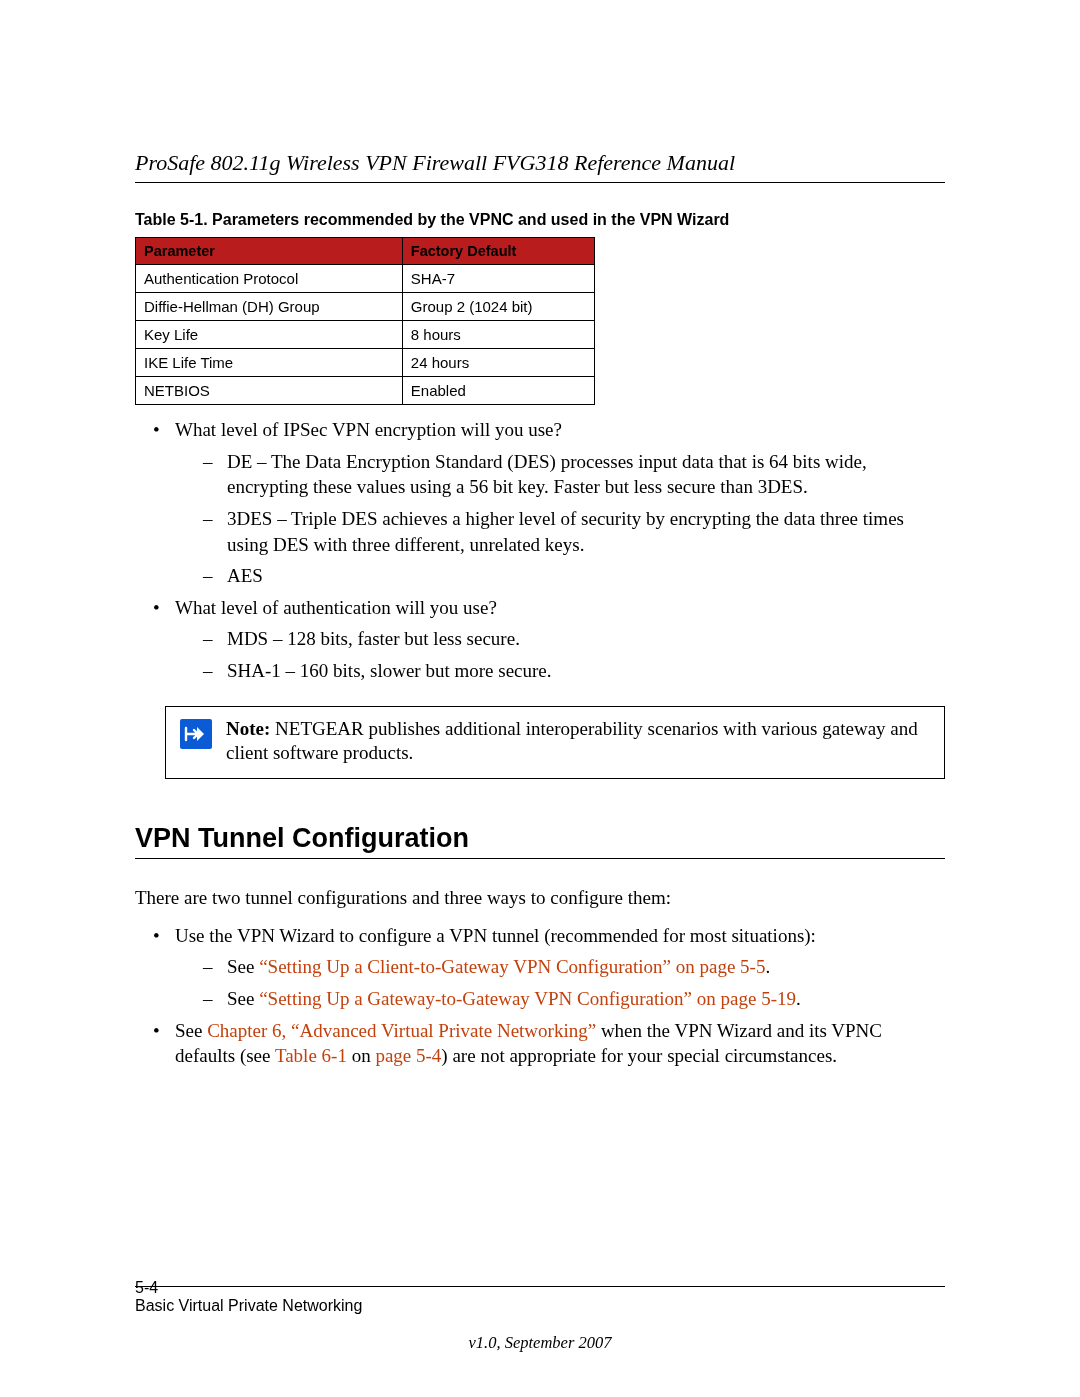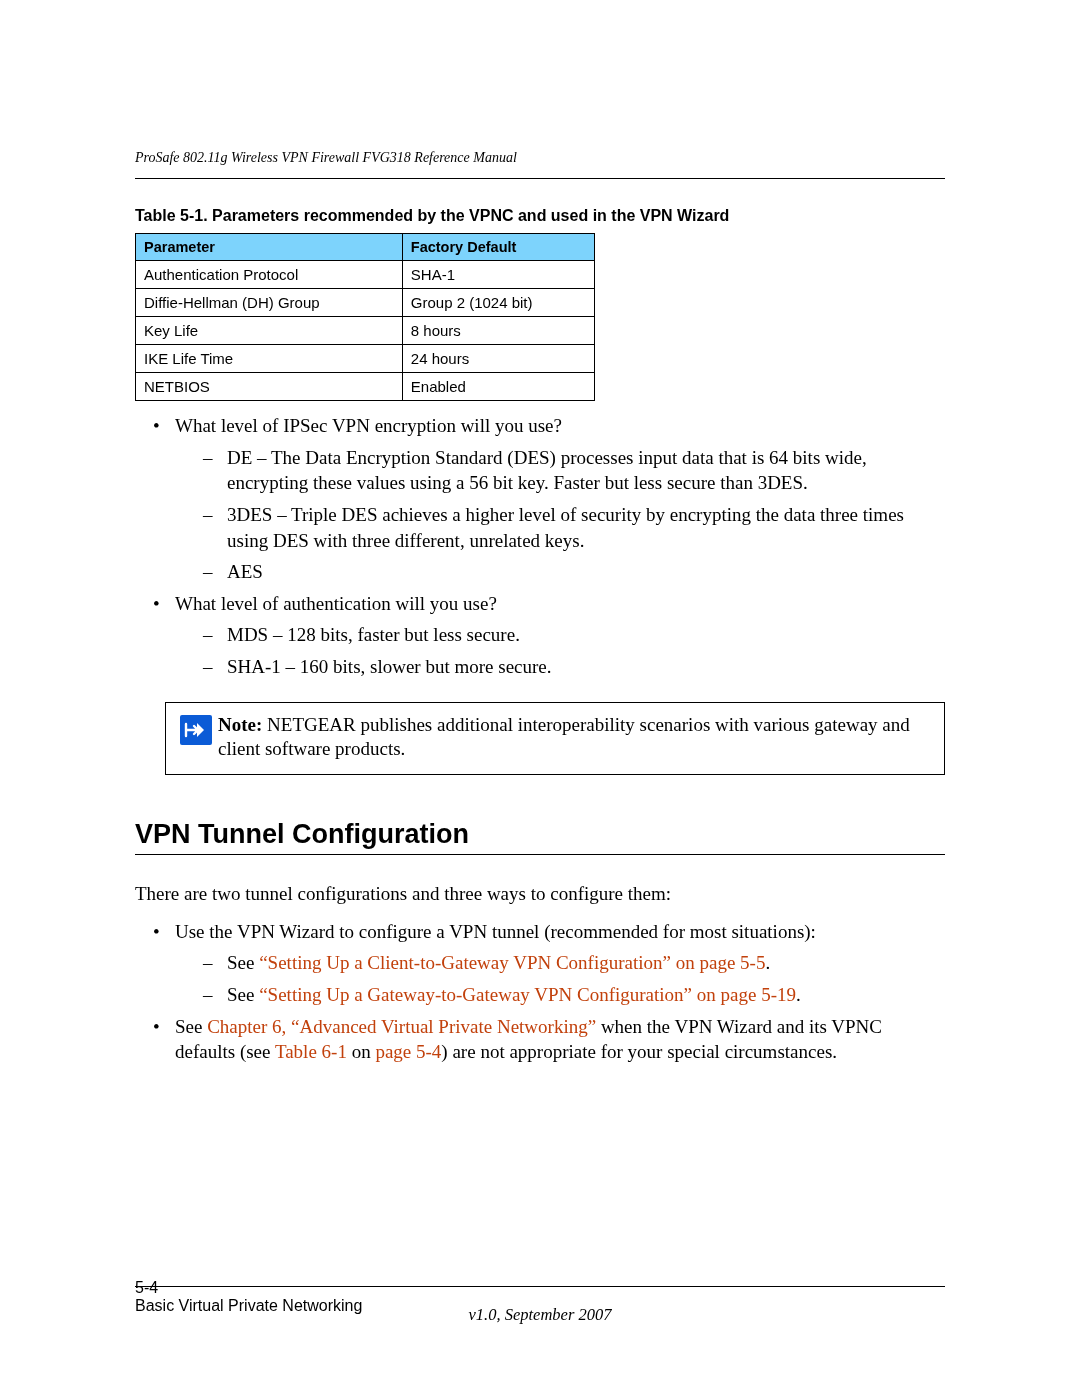--- a/index.html
+++ b/index.html
@@ -13,23 +13,23 @@
     height: 1397px;
     box-sizing: border-box;
     padding: 150px 135px 60px 135px;
     font-family: "Times New Roman", Times, serif;
     color: #000;
     position: relative;
   }
   .running-header {
     font-style: italic;
     font-family: "Times New Roman", serif;
-    font-size: 14px;
+    font-size: 22px;
     border-bottom: 1.5px solid #000;
-    padding-bottom: 12px;
+    padding-bottom: 6px;
     margin-bottom: 28px;
   }
   .table-caption {
     font-family: Arial, Helvetica, sans-serif;
     font-weight: bold;
     font-size: 16px;
     margin-bottom: 8px;
   }
   table.params {
     border-collapse: collapse;
@@ -37,21 +37,21 @@
     font-family: Arial, Helvetica, sans-serif;
     font-size: 15px;
   }
   table.params th, table.params td {
     border: 1px solid #000;
     padding: 5px 8px;
     text-align: left;
     vertical-align: middle;
   }
   table.params th {
-    background: #7dd3fc;
+    background: #b91c1c;
     font-weight: bold;
     font-size: 14.5px;
   }
   ul.bullets {
     list-style: none;
     margin: 12px 0 0 0;
     padding: 0;
     font-size: 19px;
     line-height: 1.35;
   }
@@ -81,21 +81,21 @@
     position: absolute;
     left: 8px;
     top: 0;
   }
   .note-box {
     border: 1px solid #000;
     margin: 22px 0 28px 30px;
     padding: 10px 14px 12px 14px;
     display: flex;
     align-items: flex-start;
-    gap: 6px;
+    gap: 14px;
     font-size: 19px;
     line-height: 1.3;
   }
   .note-icon {
     flex: 0 0 auto;
     margin-top: 2px;
   }
   .note-text { flex: 1; }
   .note-text b { font-family: "Times New Roman", serif; }
   h2.section {
@@ -132,21 +132,21 @@
     bottom: 82px;
     font-family: Arial, Helvetica, sans-serif;
     font-size: 16px;
     display: flex;
     justify-content: space-between;
     flex-direction: column;
   }
   .footer-version {
     position: absolute;
     left: 0; right: 0;
-    bottom: 72px;
+    bottom: 44px;
     text-align: center;
     font-family: "Times New Roman", serif;
     font-style: italic;
     font-size: 16.5px;
   }
 </style>
 </head>
 <body>
 
 <div class="page">
@@ -158,21 +158,21 @@
   <table class="params">
     <thead>
       <tr>
         <th>Parameter</th>
         <th>Factory Default</th>
       </tr>
     </thead>
     <tbody>
       <tr>
         <td>Authentication Protocol</td>
-        <td>SHA-1</td>
+        <td>SHA-7</td>
       </tr>
       <tr>
         <td>Diffie-Hellman (DH) Group</td>
         <td>Group 2 (1024 bit)</td>
       </tr>
       <tr>
         <td>Key Life</td>
         <td>8 hours</td>
       </tr>
       <tr>

